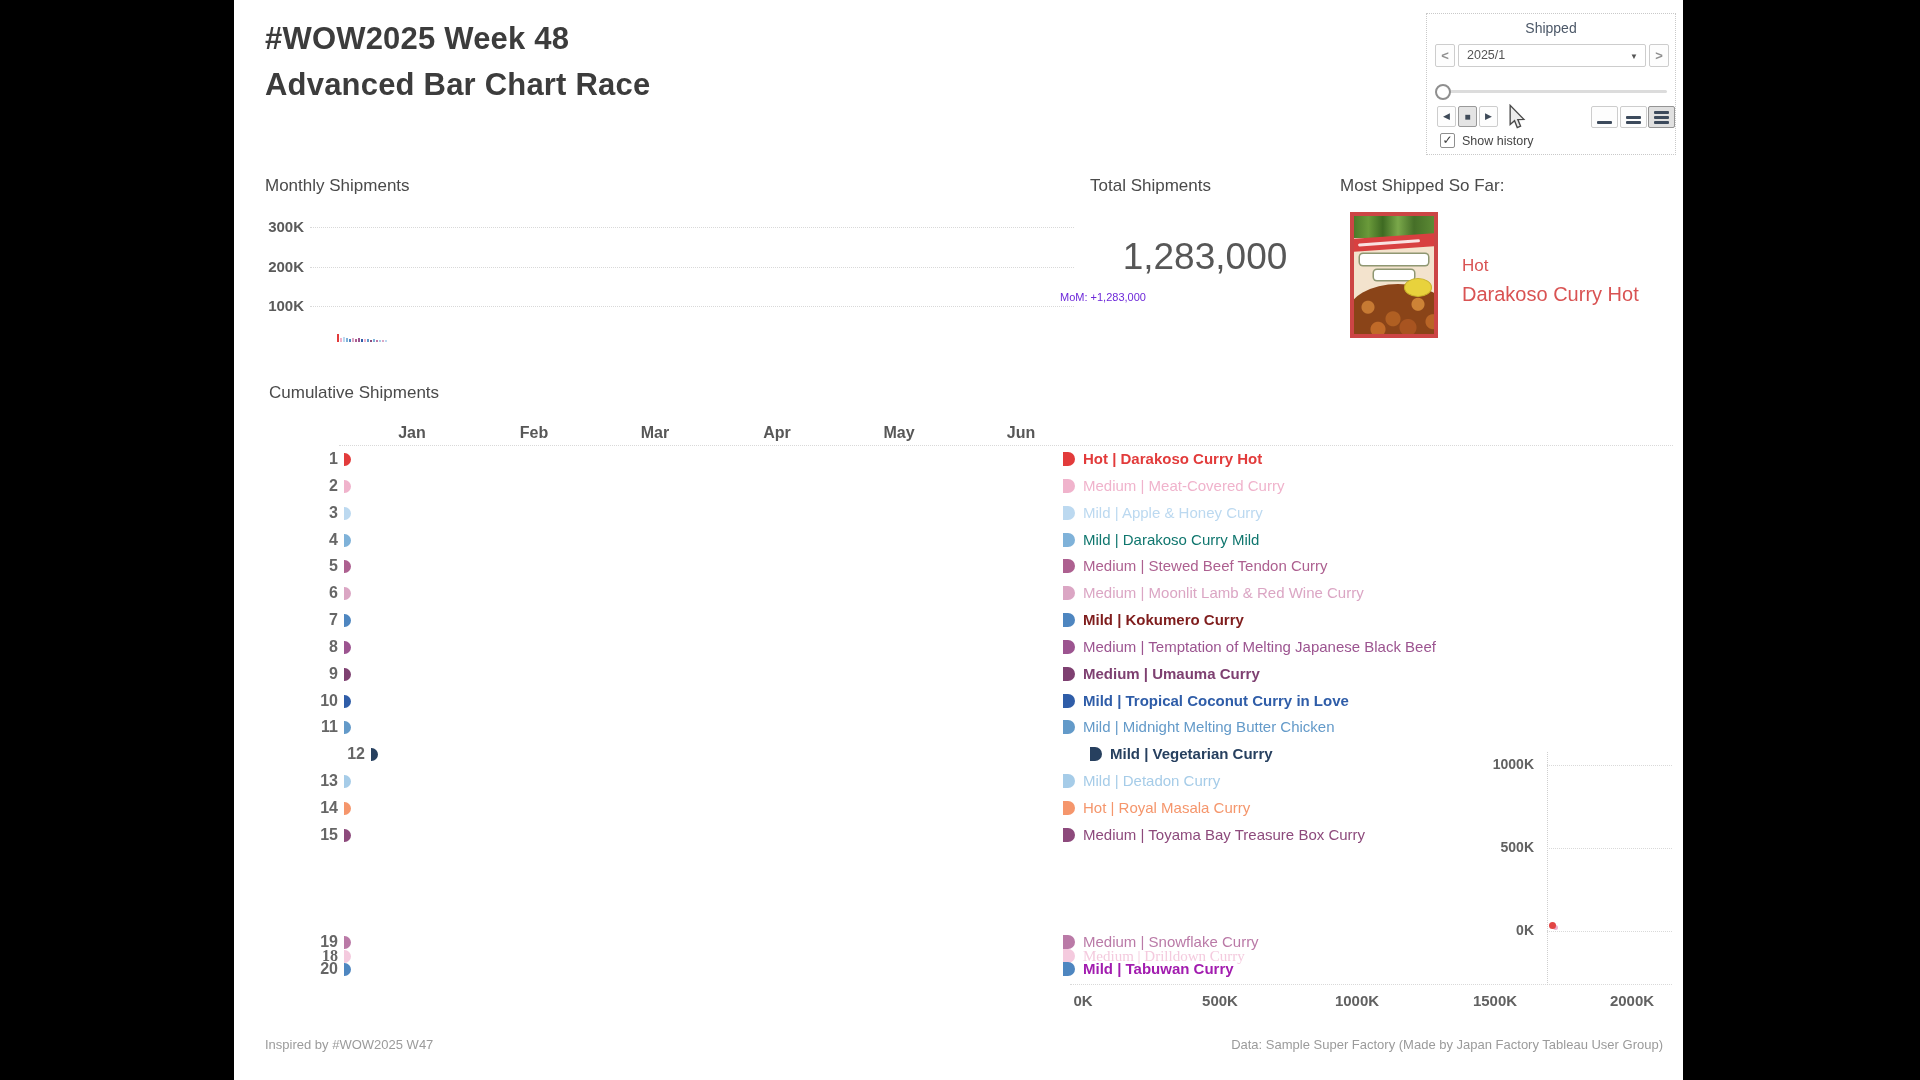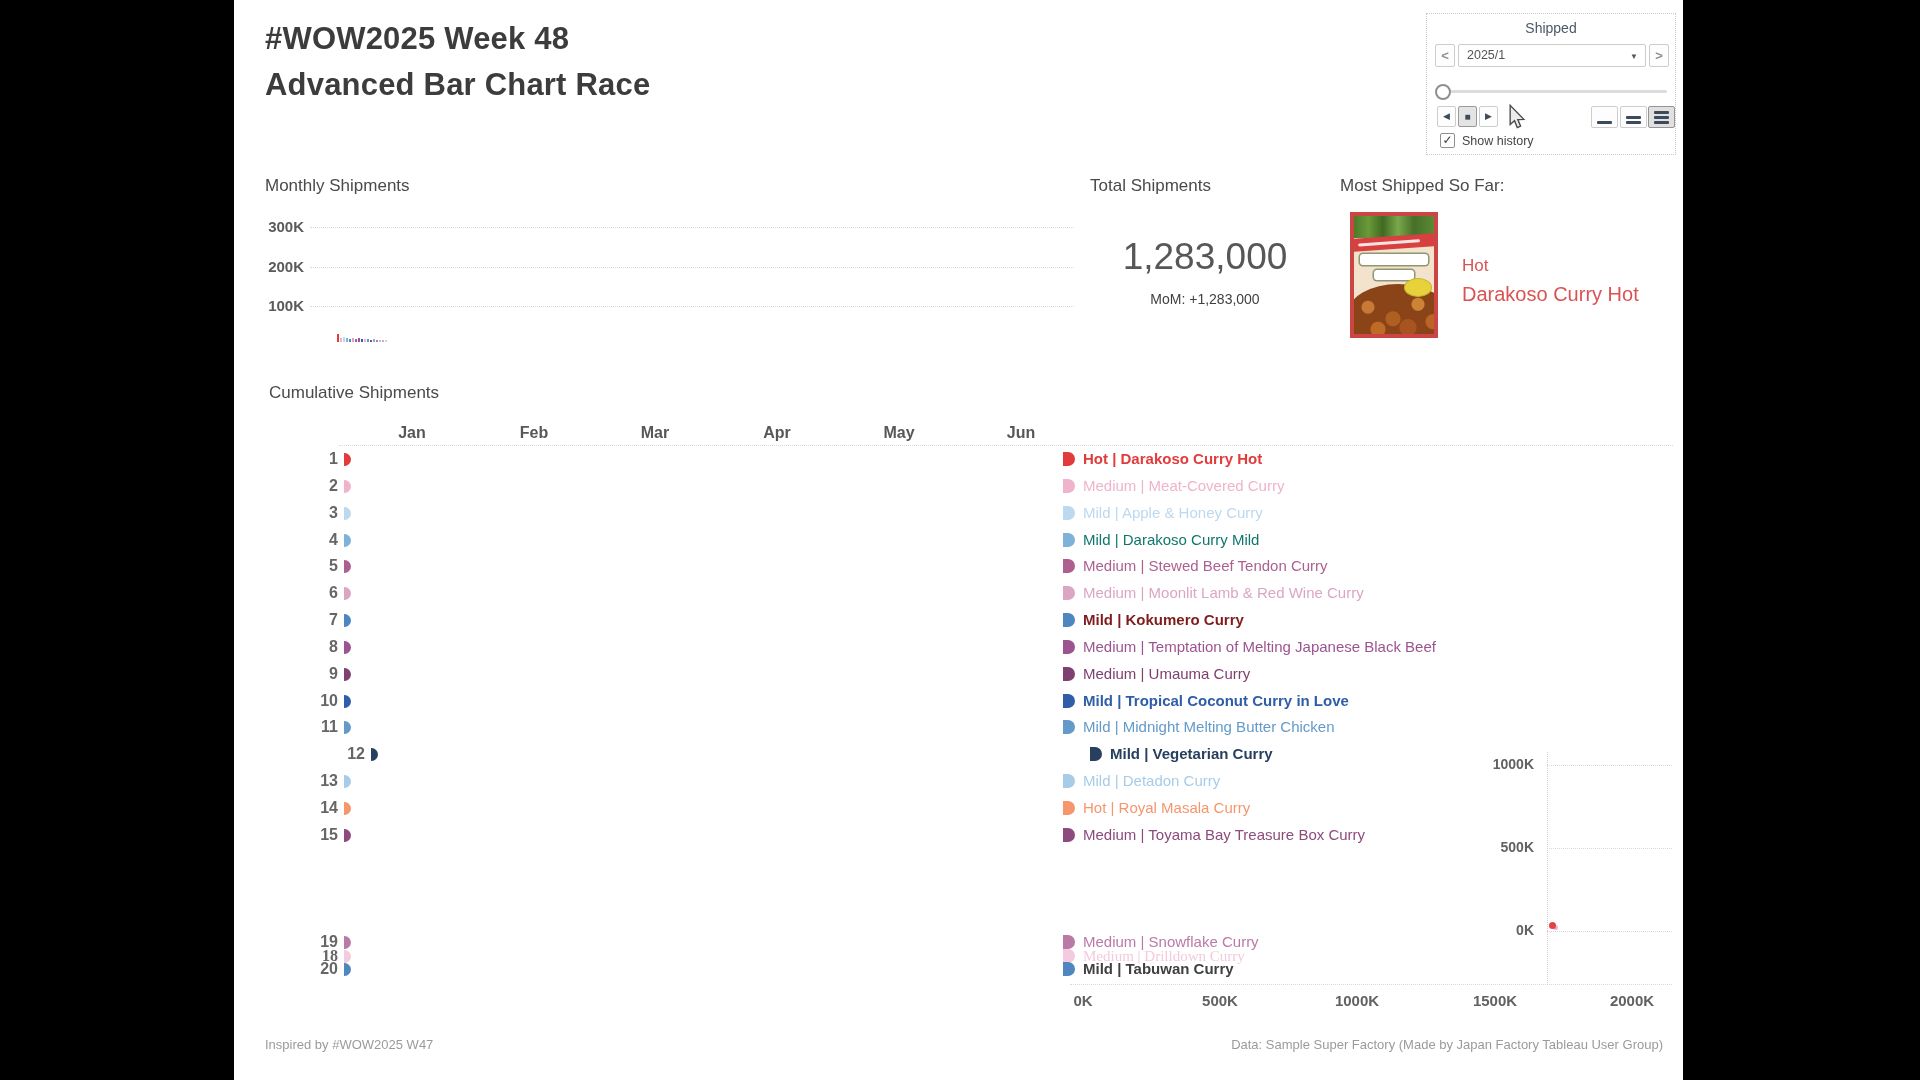--- a/index.html
+++ b/index.html
@@ -34,21 +34,21 @@
   .sec{font-size:17px;font-weight:500;color:#4a4a4a;}
 
   
   .ytick{width:70px;text-align:right;font-size:15px;font-weight:600;color:#5a5a5a;}
   .grid-h{border-top:1px dotted #d9d9d9;height:0;}
   .mbars{left:103px;top:333px;height:9px;display:flex;align-items:flex-end;gap:1px;}
   .mbar{width:2px;display:inline-block;}
 
   
   .kpi-val{left:826px;top:236px;width:290px;text-align:center;font-size:37px;font-weight:500;color:#575757;}
-  .kpi-mom{left:826px;top:291px;width:290px;text-align:center;font-size:14px;color:#404040;}
+  .kpi-mom{left:826px;top:291px;width:290px;text-align:left;font-size:11px;color:#6d28d9;}
 
   
   .hot-cat{left:1228px;top:256px;font-size:17px;color:#d95353;}
   .hot-name{left:1228px;top:283px;font-size:20px;color:#d95353;}
   .pkg{left:1116px;top:212px;width:88px;height:126px;box-sizing:border-box;border:4px solid #cc4545;background:#f3e3cd;overflow:hidden;}
   .pkg-top{position:absolute;left:0;top:0;width:100%;height:22px;
      background:linear-gradient(90deg,#4c7a2a,#6a9a3a 18%,#3e6a22 36%,#7aa84a 55%,#466f28 75%,#5c8a34);}
   .pkg-ribbon{position:absolute;left:-4px;top:20px;width:110%;height:13px;background:#d84040;transform:rotate(-4deg);}
   .pkg-ribbon i{position:absolute;left:8px;top:5px;width:62px;height:3px;background:rgba(255,255,255,.85);border-radius:2px;}
   .pkg-n1{position:absolute;left:6px;top:38px;width:68px;height:11px;background:#fff;border-radius:3px;box-shadow:0 0 0 1.5px rgba(60,90,40,.55);}
@@ -218,21 +218,21 @@
   <div class="abs rrow" style="top:634px;">
       <span class="rnk">8</span>
       <span class="nub" style="background: rgb(156, 84, 144);"></span>
       <span class="mk" style="background: rgb(156, 84, 144);"></span>
       <span class="lbl" style="color: rgb(156, 84, 144); font-weight: 400;">Medium | Temptation of Melting Japanese Black Beef</span>
     </div>
   <div class="abs rrow" style="top:661px;">
       <span class="rnk">9</span>
       <span class="nub" style="background: rgb(126, 64, 113);"></span>
       <span class="mk" style="background: rgb(126, 64, 113);"></span>
-      <span class="lbl" style="color: rgb(126, 64, 113); font-weight: 400;">Medium | Umauma Curry</span>
+      <span class="lbl" style="color: rgb(126, 64, 113); font-weight: 700;">Medium | Umauma Curry</span>
     </div>
   <div class="abs rrow" style="top:688px;">
       <span class="rnk">10</span>
       <span class="nub" style="background: rgb(47, 93, 168);"></span>
       <span class="mk" style="background: rgb(47, 93, 168);"></span>
       <span class="lbl" style="color: rgb(47, 93, 168); font-weight: 700;">Mild | Tropical Coconut Curry in Love</span>
     </div>
   <div class="abs rrow" style="top:714px;">
       <span class="rnk">11</span>
       <span class="nub" style="background: rgb(99, 154, 201);"></span>
@@ -272,21 +272,21 @@
   <div class="abs rrow" style="top:929px;">
       <span class="rnk">19</span>
       <span class="nub" style="background: rgb(186, 122, 167);"></span>
       <span class="mk" style="background: rgb(186, 122, 167);"></span>
       <span class="lbl" style="color: rgb(186, 122, 167); font-weight: 400;">Medium | Snowflake Curry</span>
     </div>
   <div class="abs rrow" style="top:956px;">
       <span class="rnk">20</span>
       <span class="nub" style="background: rgb(78, 134, 192);"></span>
       <span class="mk" style="background: rgb(78, 134, 192);"></span>
-      <span class="lbl" style="color: #404040; font-weight: 600;">Mild | Tabuwan Curry</span>
+      <span class="lbl" style="color: #a21caf; font-weight: 600;">Mild | Tabuwan Curry</span>
     </div>
 
   <div class="abs grid-h" style="left:836px;top:984px;width:602px;"></div>
   <div class="abs vtick" style="left:807px;">0K</div>
   <div class="abs vtick" style="left:944px;">500K</div>
   <div class="abs vtick" style="left:1081px;">1000K</div>
   <div class="abs vtick" style="left:1219px;">1500K</div>
   <div class="abs vtick" style="left:1356px;">2000K</div>
 
   <div class="abs grid-v" style="left:1313px;top:752px;height:233px;"></div>

